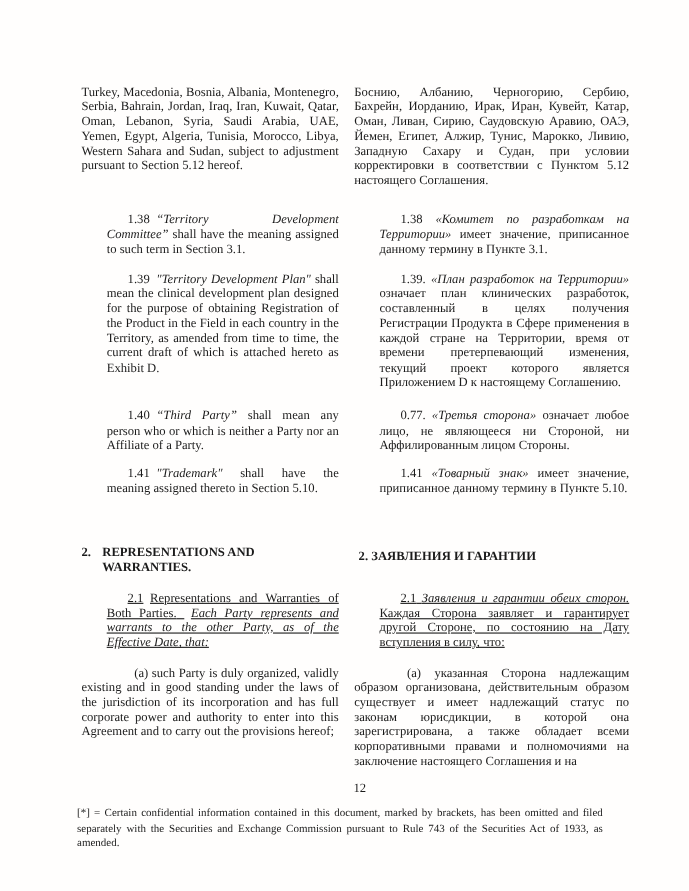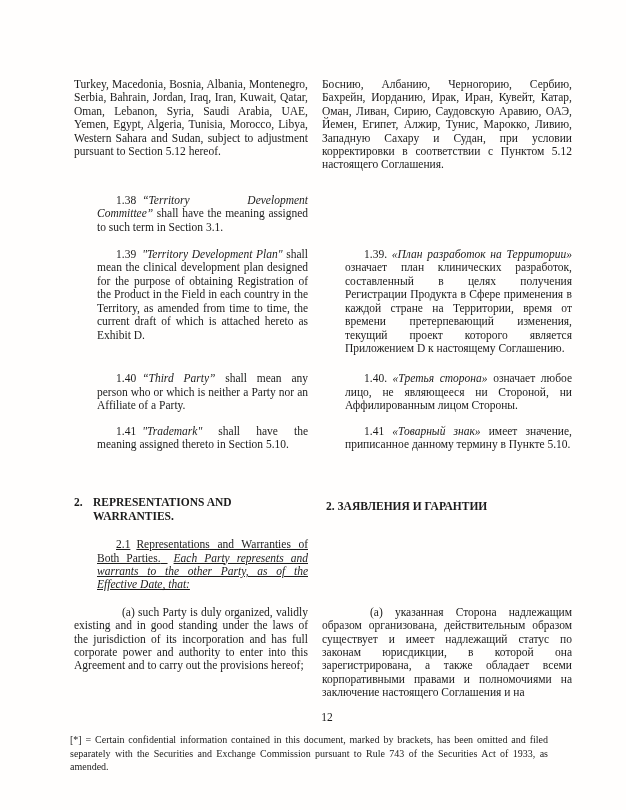--- a/index.html
+++ b/index.html
@@ -74,47 +74,49 @@
 <div class="page">
   <div class="content">
 
     <div class="row">
       <p><span>Turkey, Macedonia, Bosnia, Albania, Montenegro, Serbia, Bahrain, Jordan, Iraq, Iran, Kuwait, Qatar, Oman, Lebanon, Syria, Saudi Arabia, UAE, Yemen, Egypt, Algeria, Tunisia, Morocco, Libya, Western Sahara and Sudan, subject to adjustment pursuant to Section 5.12 hereof.</span></p>
       <p><span>Боснию, Албанию, Черногорию, Сербию, Бахрейн, Иорданию, Ирак, Иран, Кувейт, Катар, Оман, Ливан, Сирию, Саудовскую Аравию, ОАЭ, Йемен, Египет, Алжир, Тунис, Марокко, Ливию, Западную Сахару и Судан, при условии корректировки в соответствии с Пунктом 5.12 настоящего Соглашения.</span></p>
     </div>
 
     <div class="row row-138">
       <p class="indent"><span class="tnum">1.38</span><span class="it">“Territory Development Committee”</span><span> shall have the meaning assigned to such term in Section 3.1.</span></p>
+      <p class="indent"><span>1.38</span><span> </span><span class="it">«Комитет по разработкам на Территории»</span><span> имеет значение, приписанное данному термину в Пункте 3.1.</span></p>
     </div>
 
     <div class="row row-139">
       <p class="indent"><span class="tnum">1.39</span><span class="it">"Territory Development Plan"</span><span> shall mean the clinical development plan designed for the purpose of obtaining Registration of the Product in the Field in each country in the Territory, as amended from time to time, the current draft of which is attached hereto as Exhibit D.</span></p>
       <p class="indent"><span>1.39.</span><span> </span><span class="it">«План разработок на Территории»</span><span> означает план клинических разработок, составленный в целях получения Регистрации Продукта в Сфере применения в каждой стране на Территории, время от времени претерпевающий изменения, текущий проект которого является Приложением D к настоящему Соглашению.</span></p>
     </div>
 
     <div class="row row-140">
       <p class="indent"><span class="tnum">1.40</span><span class="it">“Third Party”</span><span> shall mean any person who or which is neither a Party nor an Affiliate of a Party.</span></p>
-      <p class="indent"><span>1.40.</span><span> </span><span class="it">«Третья сторона»</span><span> означает любое лицо, не являющееся ни Стороной, ни Аффилированным лицом Стороны.</span></p>
+      <p class="indent"><span>0.77.</span><span> </span><span class="it">«Третья сторона»</span><span> означает любое лицо, не являющееся ни Стороной, ни Аффилированным лицом Стороны.</span></p>
     </div>
 
     <div class="row row-141">
       <p class="indent"><span class="tnum">1.41</span><span class="it">"Trademark"</span><span> shall have the meaning assigned thereto in Section 5.10.</span></p>
       <p class="indent"><span>1.41</span><span> </span><span class="it">«Товарный знак»</span><span> имеет значение, приписанное данному термину в Пункте 5.10.</span></p>
     </div>
 
     <div class="row row-h2">
       <h3 class="sec-head">
           <span class="sec-num">2.</span>
           <span class="sec-text">REPRESENTATIONS AND WARRANTIES.</span>
         </h3>
       <h3 class="sec-head-ru"><span>2. ЗАЯВЛЕНИЯ И ГАРАНТИИ</span></h3>
     </div>
 
     <div class="row row-21">
       <p class="indent"><span class="tnum">2.1</span><span>Representations and Warranties of Both Parties.</span><span class="tnum"> </span><span class="it">Each Party represents and warrants to the other Party, as of the Effective Date, that:</span></p>
+      <p class="indent"><span>2.1</span><span> </span><span class="it">Заявления и гарантии обеих сторон.</span><span> Каждая Сторона заявляет и гарантирует другой Стороне, по состоянию на Дату вступления в силу, что:</span></p>
     </div>
 
     <div class="row row-a">
       <p class="indent-a"><span>(a) such Party is duly organized, validly existing and in good standing under the laws of the jurisdiction of its incorporation and has full corporate power and authority to enter into this Agreement and to carry out the provisions hereof;</span></p>
       <p class="indent-a"><span>(а) указанная Сторона надлежащим образом организована, действительным образом существует и имеет надлежащий статус по законам юрисдикции, в которой она зарегистрирована, а также обладает всеми корпоративными правами и полномочиями на заключение настоящего Соглашения и на</span></p>
     </div>
 
     <div class="pagenum">12</div>
   </div>
 

